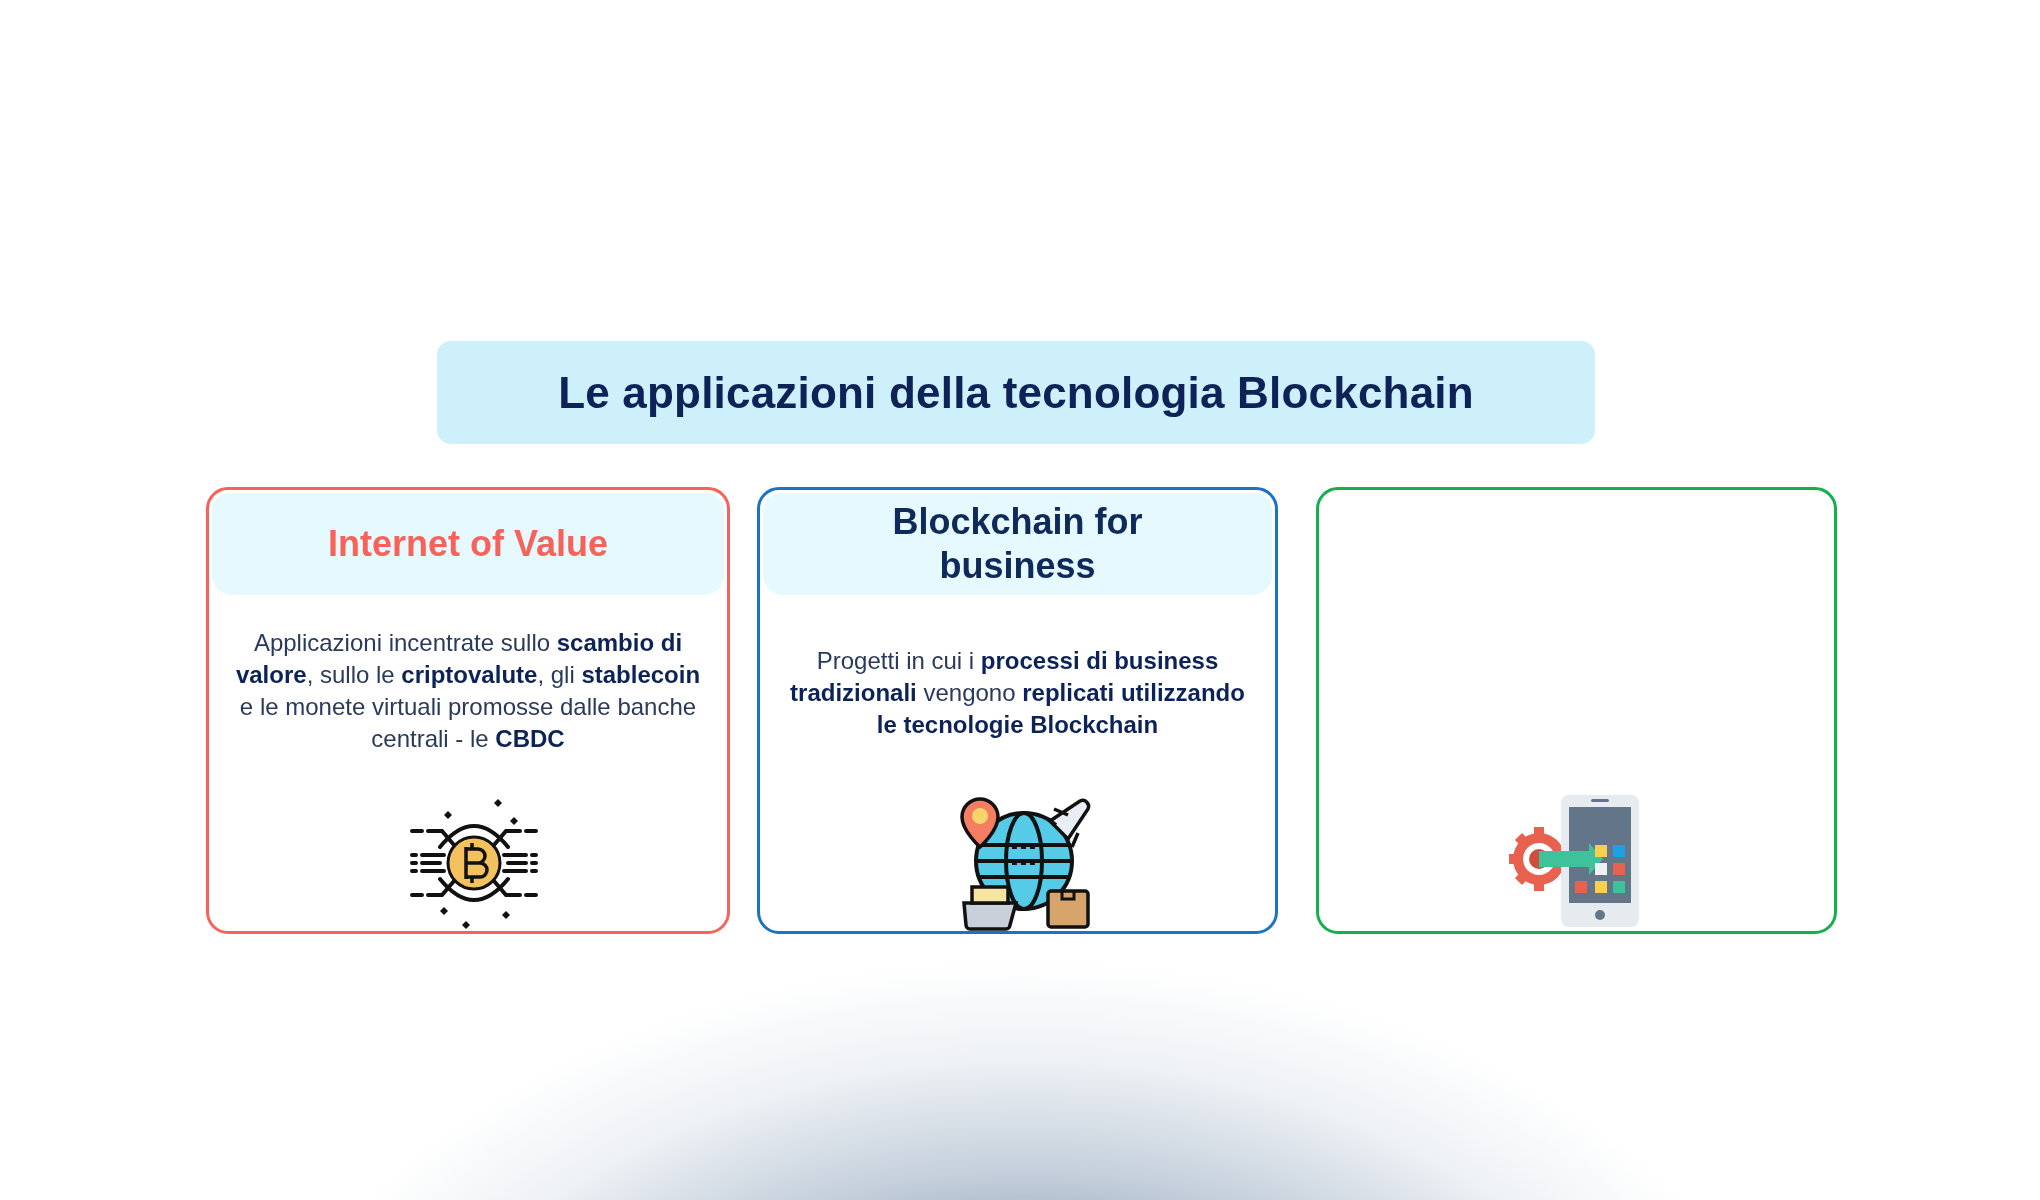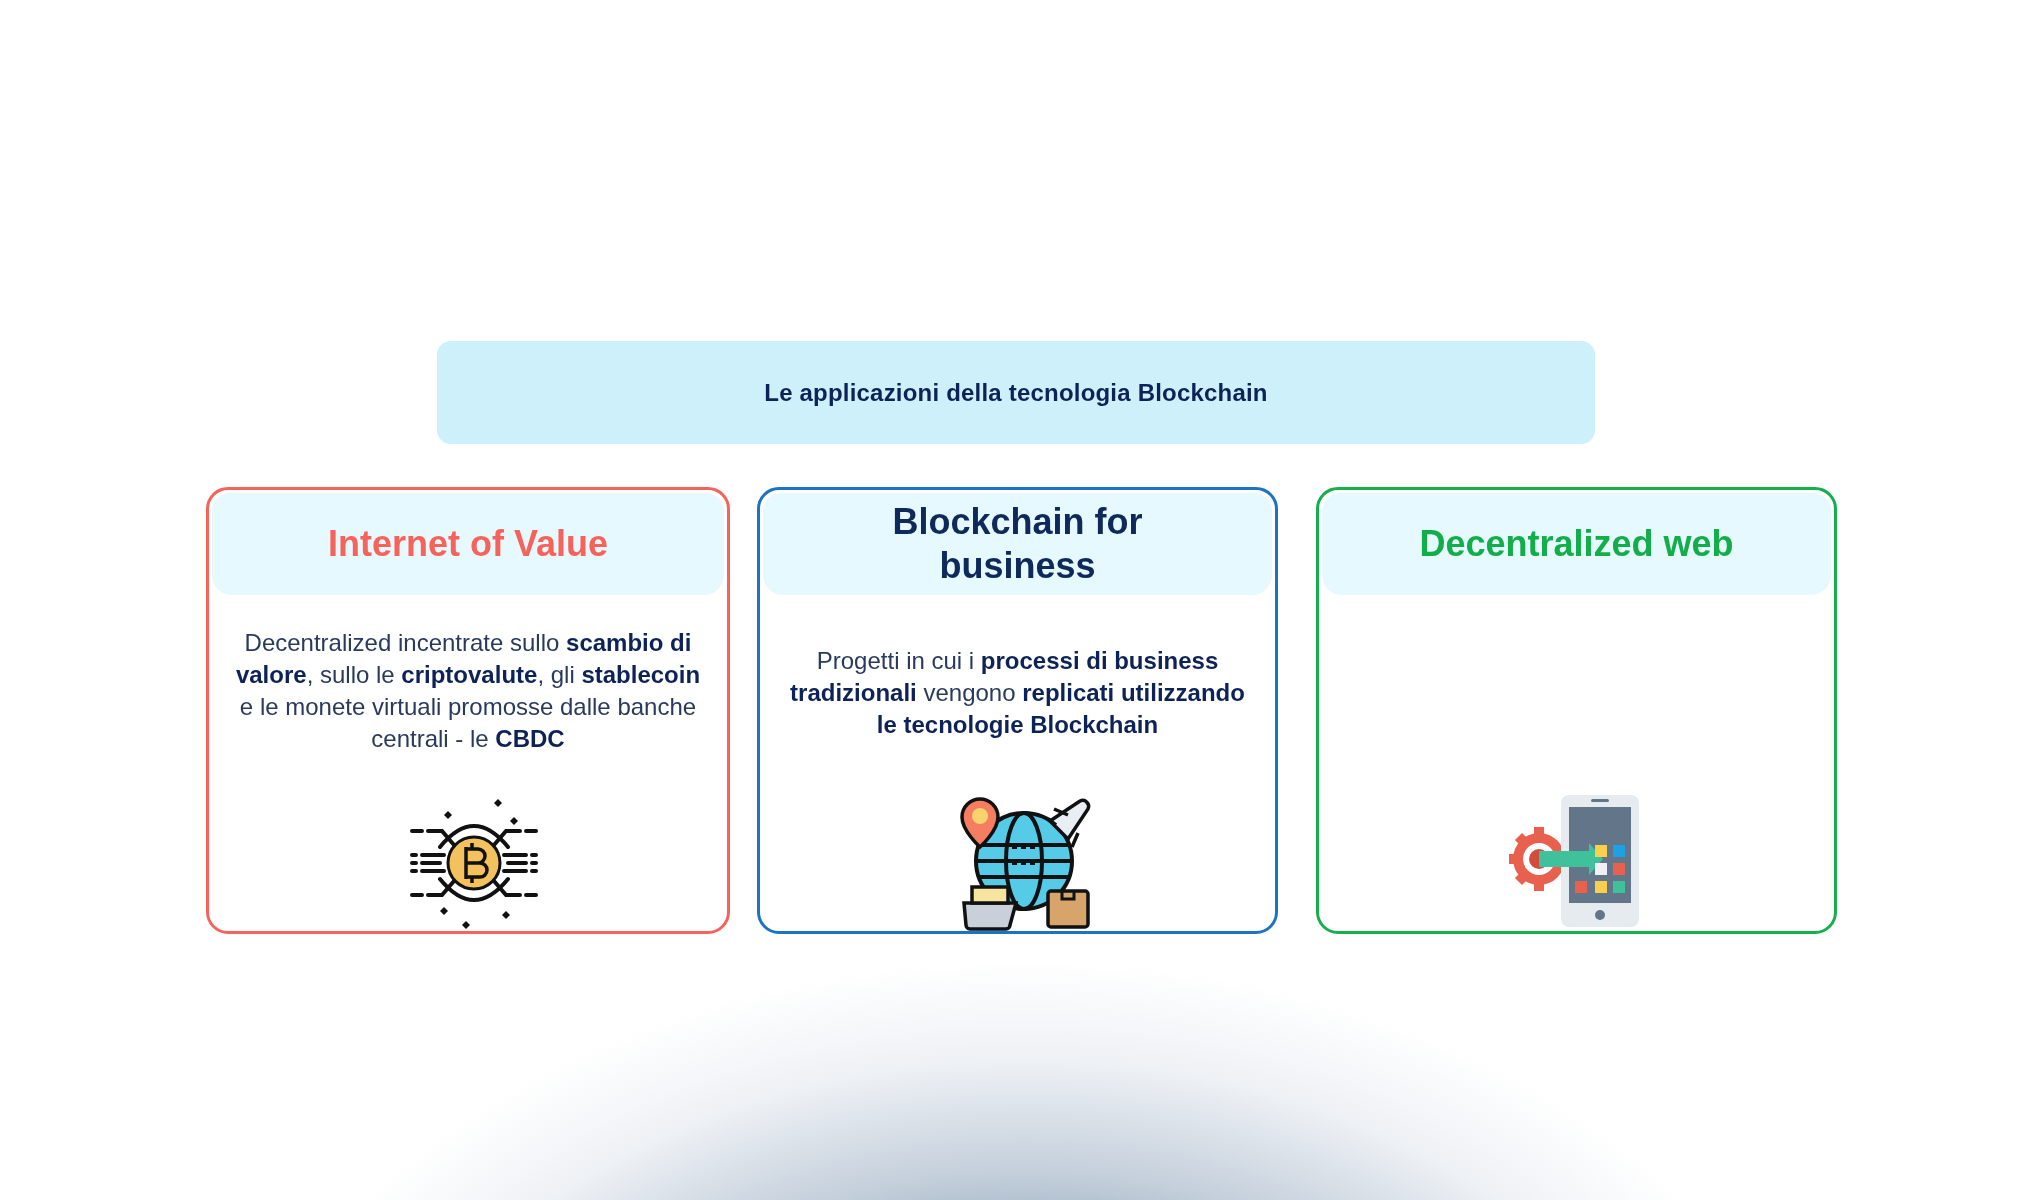--- a/index.html
+++ b/index.html
@@ -16,21 +16,21 @@
     content: ""; position: absolute; left: 0; top: 0; width: 1610px; height: 560px;
     background: radial-gradient(ellipse 50% 100% at 50% 100%,
       #2b5277 0%, #3f6384 18%, #7f98b0 40%, #c4cfdb 62%, #eef1f5 82%, rgba(255,255,255,0) 100%);
   }
   .title-box {
     position: absolute; left: 437px; top: 341px; width: 1158px; height: 103px;
     background: #cdf0fa; border-radius: 14px;
     display: flex; align-items: center; justify-content: center;
   }
   .title-box h1 {
-    margin: 0; font-size: 24px; font-weight: bold; color: #0d2358; letter-spacing: 0.2px;
+    margin: 0; font-size: 44px; font-weight: bold; color: #0d2358; letter-spacing: 0.2px;
   }
   .card {
     position: absolute; top: 487px; height: 447px; box-sizing: border-box;
     border: 3px solid; border-radius: 22px; background: #fff;
   }
   .card.c1 { left: 200px; width: 524px; border-color: #f7625b; margin-left: 6px; }
   .card.c2 { left: 757px; width: 521px; border-color: #1a73c4; }
   .card.c3 { left: 1316px; width: 521px; border-color: #14b04e; }
   .card-head {
     position: absolute; left: 3px; right: 3px; top: 3px; height: 102px;
@@ -62,21 +62,21 @@
 <div class="glow"></div>
 
 <div class="title-box">
   <h1>Le applicazioni della tecnologia Blockchain</h1>
 </div>
 
 <div class="card c1">
   <div class="card-head">
     <h2>Internet of Value</h2>
   </div>
-  <div class="card-body"><span>Decentralized incentrate sullo </span><b>scambio di valore</b><span>, sullo le </span><b>criptovalute</b><span>, gli </span><b>stablecoin</b><span> e le monete virtuali promosse dalle banche centrali - le </span><b>CBDC</b></div>
+  <div class="card-body"><span>Applicazioni incentrate sullo </span><b>scambio di valore</b><span>, sullo le </span><b>criptovalute</b><span>, gli </span><b>stablecoin</b><span> e le monete virtuali promosse dalle banche centrali - le </span><b>CBDC</b></div>
   <svg class="icon" viewBox="0 0 140 136">
     <g stroke="#111" stroke-width="4" fill="none" stroke-linecap="round">
       <path d="M36 52 Q70 10 104 52"></path>
       <path d="M36 84 Q70 126 104 84"></path>
       <path d="M8 36h10M24 36h14l12 14"></path>
       <path d="M132 36h-10M116 36h-14l-12 14"></path>
       <path d="M8 100h10M24 100h14l12 -14"></path>
       <path d="M132 100h-10M116 100h-14l-12 -14"></path>
       <path d="M8 60h4M18 60h22M8 68h4M18 68h18M8 76h4M18 76h22"></path>
       <path d="M132 60h-4M122 60h-22M132 68h-4M122 68h-18M132 76h-4M122 76h-22"></path>
@@ -116,23 +116,20 @@
     <path d="M92 26l30 -20a6 6 0 0 1 8 8l-20 30z" fill="#e8eef4" stroke="#111" stroke-width="3.5"></path>
     <path d="M96 14l14 6M120 38l-6 14M98 30l-8 -6" stroke="#111" stroke-width="3.5" fill="#f6d36b"></path>
     <path d="M6 108h52l-6 22a4 4 0 0 1 -4 4h-36a4 4 0 0 1 -4 -4z" fill="#c9d0da" stroke="#111" stroke-width="3.5"></path>
     <rect x="14" y="92" width="36" height="16" fill="#f6e4a0" stroke="#111" stroke-width="3.5"></rect>
     <rect x="90" y="96" width="40" height="36" rx="3" fill="#d7a46c" stroke="#111" stroke-width="3.5"></rect>
     <path d="M104 96v8h12v-8" stroke="#111" stroke-width="3" fill="none"></path>
   </svg>
 </div>
 
 <div class="card c3">
-  <div class="card-head">
-    <h2>Decentralized web</h2>
-  </div>
   <svg class="icon" viewBox="0 0 140 136">
     <g fill="#e8614f">
       <circle cx="30" cy="66" r="26"></circle>
       <rect x="25" y="34" width="10" height="10"></rect>
         <rect x="25" y="88" width="10" height="10"></rect>
       <rect x="0" y="61" width="10" height="10"></rect>
         <rect x="8" y="42" width="10" height="10" transform="rotate(45 13 47)"></rect>
       <rect x="8" y="80" width="10" height="10" transform="rotate(45 13 85)"></rect>
     </g>
     <circle cx="30" cy="66" r="16" fill="#fff"></circle>

